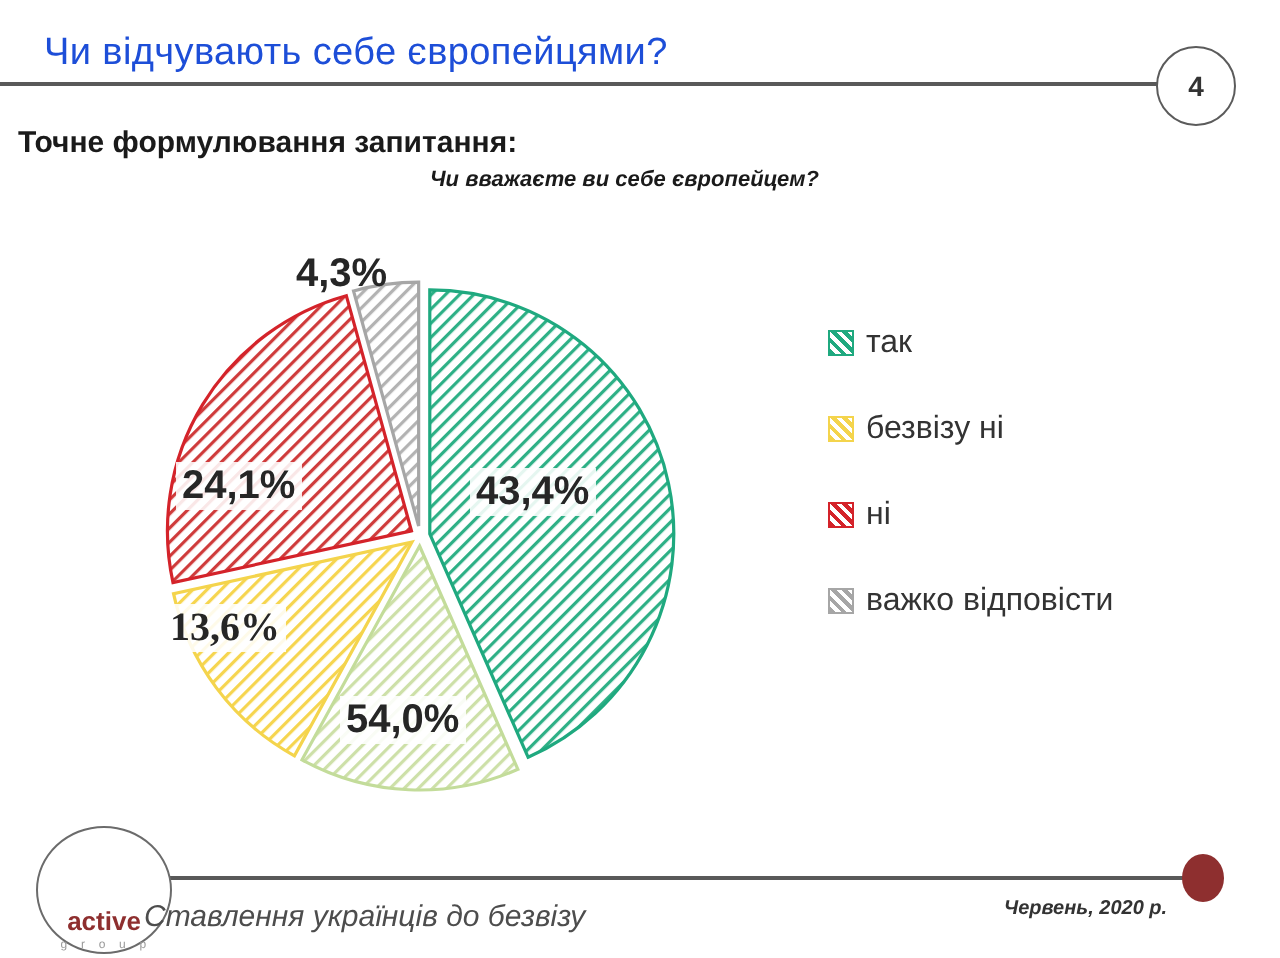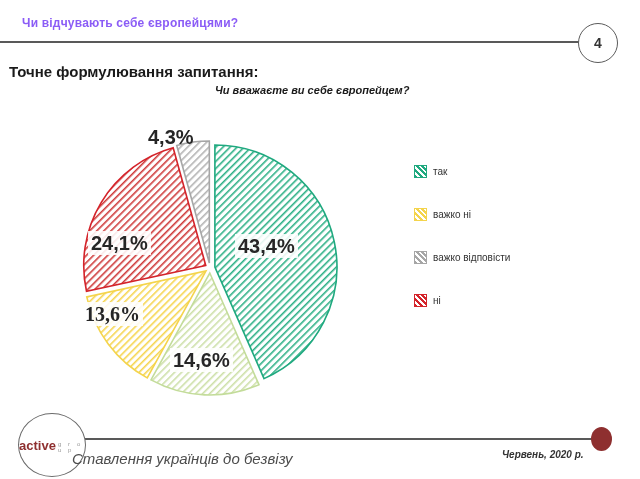--- a/index.html
+++ b/index.html
@@ -13,23 +13,23 @@
     font-family: "Liberation Sans", sans-serif;
     overflow: hidden;
     position: relative;
   }
 
   
   .slide-title {
     position: absolute;
     left: 22px;
     top: 16px;
-    font-size: 12px;
-    font-weight: bold;
-    color: #8b5cf6;
+    font-size: 19px;
+    font-weight: normal;
+    color: #1d4ed8;
     letter-spacing: 0.2px;
     white-space: nowrap;
   }
   .header-rule {
     position: absolute;
     left: 0;
     top: 41px;
     width: 585px;
     height: 2px;
     background: #595959;
@@ -113,21 +113,21 @@
     height: 43px;
   }
   .legend-swatch {
     width: 13px;
     height: 13px;
     flex: 0 0 13px;
     margin-right: 6px;
     box-sizing: border-box;
   }
   .legend-text {
-    font-size: 10px;
+    font-size: 16px;
     color: #333333;
     white-space: nowrap;
   }
 
   
   .footer-rule {
     position: absolute;
     left: 62px;
     top: 438px;
     width: 535px;
@@ -146,23 +146,23 @@
   .logo {
     position: absolute;
     left: 18px;
     top: 413px;
     width: 66px;
     height: 62px;
     border: 1.3px solid #6b6b6b;
     border-radius: 50%;
     background: #ffffff;
     display: flex;
-    flex-direction: row;
+    flex-direction: column;
     align-items: center;
-    justify-content: center;
+    justify-content: flex-end;
   }
   .logo-main {
     font-size: 13px;
     font-weight: bold;
     color: #8e2f2f;
     line-height: 1;
   }
   .logo-sub {
     font-size: 6px;
     letter-spacing: 2.6px;
@@ -228,42 +228,42 @@
     <g id="pie-slices">
         <path d="M 154.89290452162737 148.9706869561506 L 154.89290452162737 26.970686956150587 A 122 122 0 0 1 204.0474896786942 260.6301100159025 Z" fill="url(#hatch0)" stroke="#1fa97f" stroke-width="1.6"></path>
         <path d="M 149.78015940841067 154.99516467339063 L 198.9347445654775 266.6545877331426 A 122 122 0 0 1 91.00621116800139 261.904579638742 Z" fill="url(#hatch1)" stroke="#c3dc9a" stroke-width="1.6"></path>
         <path d="M 145.9921650756456 152.9895249152876 L 87.21821683523632 259.898939880639 A 122 122 0 0 1 26.765454000326002 178.85439232577824 Z" fill="url(#hatch2)" stroke="#f4d44c" stroke-width="1.6"></path>
         <path d="M 145.72046866164433 147.41434504930922 L 26.493757586324733 173.27921245979985 A 122 122 0 0 1 113.15842596455859 29.840056297928 Z" fill="url(#hatch3)" stroke="#d4232a" stroke-width="1.6"></path>
         <path d="M 149.32661005251424 145.0455529088883 L 116.7645673554285 27.471264157507093 A 122 122 0 0 1 149.32661005251433 23.04555290888831 Z" fill="url(#hatch4)" stroke="#a6a6a6" stroke-width="1.6"></path>
       </g>
   </svg>
 
   <div class="slice-label lbl-0">43,4%</div>
-  <div class="slice-label lbl-1">14,6%</div>
+  <div class="slice-label lbl-1">54,0%</div>
   <div class="slice-label lbl-2">13,6%</div>
   <div class="slice-label lbl-3">24,1%</div>
   <div class="slice-label lbl-4">4,3%</div>
 </div>
 
 <div class="legend">
   <div class="legend-item">
     <span class="legend-swatch" style="border: 1px solid rgb(31, 169, 127); background: repeating-linear-gradient(45deg, rgb(31, 169, 127) 0px, rgb(31, 169, 127) 2px, rgb(255, 255, 255) 2px, rgb(255, 255, 255) 4px);"></span>
     <span class="legend-text">так</span>
   </div>
   <div class="legend-item">
     <span class="legend-swatch" style="border: 1px solid rgb(244, 212, 76); background: repeating-linear-gradient(45deg, rgb(244, 212, 76) 0px, rgb(244, 212, 76) 2px, rgb(255, 255, 255) 2px, rgb(255, 255, 255) 4px);"></span>
-    <span class="legend-text">важко ні</span>
+    <span class="legend-text">безвізу ні</span>
+  </div>
+  <div class="legend-item">
+    <span class="legend-swatch" style="border: 1px solid rgb(212, 35, 42); background: repeating-linear-gradient(45deg, rgb(212, 35, 42) 0px, rgb(212, 35, 42) 2px, rgb(255, 255, 255) 2px, rgb(255, 255, 255) 4px);"></span>
+    <span class="legend-text">ні</span>
   </div>
   <div class="legend-item">
     <span class="legend-swatch" style="border: 1px solid rgb(166, 166, 166); background: repeating-linear-gradient(45deg, rgb(166, 166, 166) 0px, rgb(166, 166, 166) 2px, rgb(255, 255, 255) 2px, rgb(255, 255, 255) 4px);"></span>
     <span class="legend-text">важко відповісти</span>
-  </div>
-  <div class="legend-item">
-    <span class="legend-swatch" style="border: 1px solid rgb(212, 35, 42); background: repeating-linear-gradient(45deg, rgb(212, 35, 42) 0px, rgb(212, 35, 42) 2px, rgb(255, 255, 255) 2px, rgb(255, 255, 255) 4px);"></span>
-    <span class="legend-text">ні</span>
   </div>
 </div>
 
 <div class="footer-rule"></div>
 <div class="footer-dot"></div>
 <div class="logo">
   <span class="logo-main">active</span>
   <span class="logo-sub">g r o u p</span>
 </div>
 <div class="footer-left">Ставлення українців до безвізу</div>

